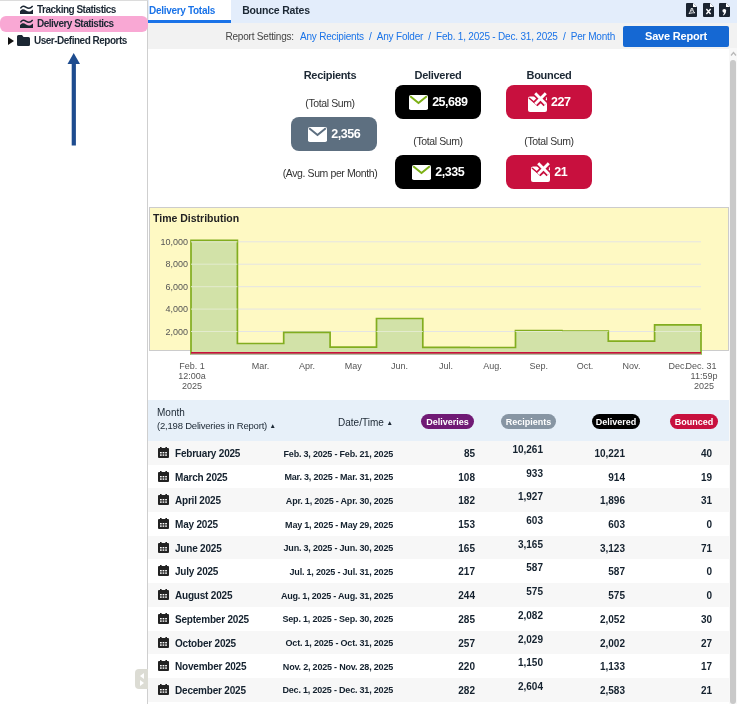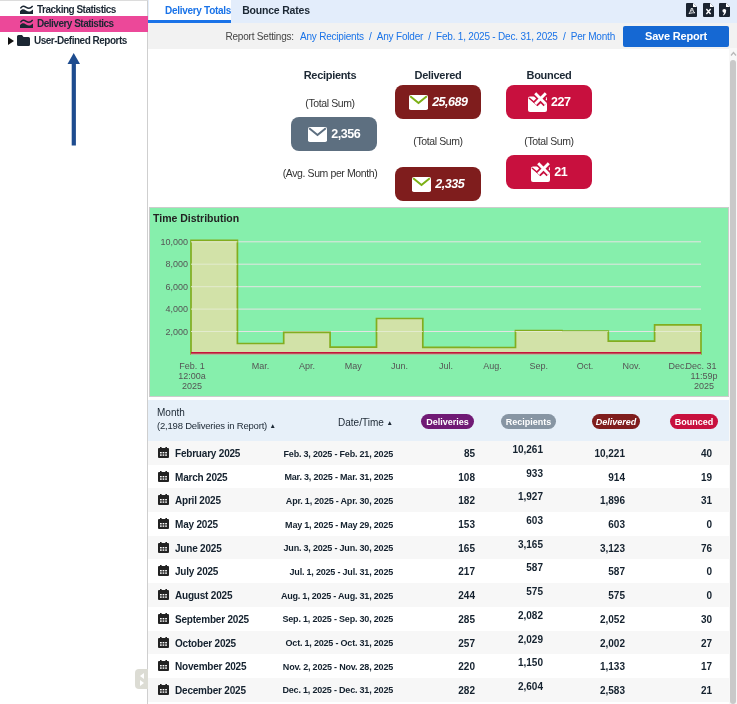--- a/index.html
+++ b/index.html
@@ -17,21 +17,21 @@
 .srow svg { flex:0 0 auto; }
 #arrow { left:62px; top:48px; }
 #splitter { position:absolute; left:135px; top:668px; width:13px; height:20px; background:#dcdcd4;
   border-radius:4px 0 0 4px; }
 #splitter svg { position:absolute; left:3px; top:3px; }
 
 
 #main { left:148px; top:0; width:589px; height:704px; background:#fff; }
 #tabstrip { position:absolute; left:0; top:0; width:589px; height:23px; background:#e3edfb; }
 #tab-active { position:absolute; left:1px; top:0; width:82px; height:20px; background:#fff;
-  display:flex; align-items:center; justify-content:flex-end; }
+  display:flex; align-items:center; justify-content:flex-start; }
 #tab-active span { color:#1a73e8; font-weight:bold; font-size:10px; letter-spacing:-0.3px; white-space:nowrap; }
 #tab-underline { position:absolute; left:0; top:20px; width:83px; height:3px; background:#1a73e8; }
 #tab2 { position:absolute; left:90px; top:0; width:76px; height:20px; display:flex;
   align-items:center; justify-content:center; color:#1b2733; font-weight:bold; font-size:10.5px;
   letter-spacing:-0.2px; white-space:nowrap; }
 .ficon { position:absolute; top:3px; }
 
 #reportbar { position:absolute; left:0; top:23px; width:589px; height:26px; background:#f2f2f2;
   display:flex; align-items:center; justify-content:flex-end; font-size:10px;
   letter-spacing:-0.2px; color:#333; white-space:nowrap; }
@@ -42,26 +42,26 @@
   justify-content:center; margin-left:8px; margin-right:8px; }
 
 
 .statcol { position:absolute; width:110px; text-align:center; }
 .stattitle { font-size:11px; letter-spacing:-0.3px; font-weight:bold; color:#1b2733; }
 .statbox { margin:4px auto 0; width:86px; height:34px; border-radius:8px; color:#fff;
   display:flex; align-items:center; justify-content:center; gap:4.5px; }
 .statbox .num { font-weight:bold; font-size:12.5px; letter-spacing:-0.5px; }
 .statsub { margin-top:16px; font-size:10.5px; letter-spacing:-0.4px; color:#333; white-space:nowrap; }
 .c-gray { background:#5d6f80; }
-.c-green { background:#7f1d1d;font-style:italic; }
+.c-green { background:#000000; }
 .c-red { background:#c8103e; }
 
 
-#chartcard { left:149px; top:207px; width:580px; height:190px; border:1px solid #ccc;
-  background:#86efac; }
+#chartcard { left:149px; top:207px; width:580px; height:144px; border:1px solid #ccc;
+  background:#fef9c3; }
 #charttitle { position:absolute; left:3px; top:4px; font-size:10.5px; font-weight:bold; color:#222; }
 
 
 #thead { left:148px; top:400px; width:581px; height:41px; background:#e7f0f9; }
 #thead .mcol { position:absolute; left:9px; top:7px; font-size:10px; color:#1b2733; line-height:12px; }
 #thead .mcol .l2 { font-size:9.5px; letter-spacing:-0.2px; }
 #thead .dt { position:absolute; right:336px; top:17px; font-size:10px; color:#1b2733; }
 .tri { font-size:6.5px; vertical-align:1.5px; }
 .pill { position:absolute; top:14px; height:15px; border-radius:8px; color:#fff;
   font-size:9px; font-weight:bold; display:flex; align-items:center; justify-content:center;
@@ -140,21 +140,21 @@
     <div class="statcol" style="left:235px; top:69px;">
       <div class="stattitle">Delivered</div>
       <div class="statbox c-green">
         <svg width="19" height="15" viewBox="0 0 19 15">
             <rect x="0" y="0" width="19" height="15" rx="1.8" fill="#fff"></rect>
             <path d="M1.2 1.2 L9.5 8 L17.8 1.2" fill="none" stroke="#7cb015" stroke-width="2"></path>
           </svg>
         <span class="num">25,689</span>
       </div>
       <div class="statsub">(Total Sum)</div>
-      <div class="statbox c-green" style="margin-top:20px;">
+      <div class="statbox c-green" style="margin-top:8px;">
         <svg width="19" height="15" viewBox="0 0 19 15">
             <rect x="0" y="0" width="19" height="15" rx="1.8" fill="#fff"></rect>
             <path d="M1.2 1.2 L9.5 8 L17.8 1.2" fill="none" stroke="#7cb015" stroke-width="2"></path>
           </svg>
         <span class="num">2,335</span>
       </div>
       <div class="statsub">(Avg. Sum per Month)</div>
     </div>
 
     <div class="statcol" style="left:346px; top:69px;">
@@ -347,21 +347,21 @@
             <rect x="2" y="7.4" width="1.7" height="1.4"></rect>
             <rect x="4.6" y="7.4" width="1.7" height="1.4"></rect>
             <rect x="7.2" y="7.4" width="1.7" height="1.4"></rect>
           </g>
         </svg>
         <span class="mon">June 2025</span>
         <span class="dat">Jun. 3, 2025 - Jun. 30, 2025</span>
         <span class="n1">165</span>
         <span class="n2">3,165</span>
         <span class="n3">3,123</span>
-        <span class="n4">76</span>
+        <span class="n4">71</span>
       </div>
       <div class="trow">
         <svg class="cal" width="11" height="11" viewBox="0 0 11 11">
           <path d="M1 1 h9 a1 1 0 0 1 1 1 v8 a1 1 0 0 1 -1 1 h-9 a1 1 0 0 1 -1 -1 v-8 a1 1 0 0 1 1 -1 z" fill="#222"></path>
           <rect x="2" y="0" width="1.6" height="2.4" fill="#222"></rect>
           <rect x="7.4" y="0" width="1.6" height="2.4" fill="#222"></rect>
           <g fill="#fff">
             <rect x="2" y="5" width="1.7" height="1.4"></rect>
             <rect x="4.6" y="5" width="1.7" height="1.4"></rect>
             <rect x="7.2" y="5" width="1.7" height="1.4"></rect>
@@ -492,21 +492,21 @@
     </div>
 
   <div id="sidebar" class="abs">
     <div class="srow" style="top:0;">
       <svg style="margin-left:20px;margin-right:4px;" width="13" height="11" viewBox="0 0 13 11">
           <path d="M0 10 L0 7.2 C2.2 4.6 3.6 4.8 6 6.4 C8.6 8.1 10.8 7.6 13 5.4 L13 10 Z" fill="#1b2733"></path>
           <path d="M0.4 4.4 C2.2 1.6 3.8 1.7 6.2 3.3 C8.7 5 10.8 4.4 12.7 2" stroke="#1b2733" stroke-width="1.5" fill="none"></path>
         </svg>
       <span>Tracking Statistics</span>
     </div>
-    <div class="srow" style="top:14.5px; background:#ec4899; height:16px;">
+    <div class="srow" style="top:14.5px; background:#f9a8d4; height:16px;border-radius:6px;">
       <svg style="margin-left:20px;margin-right:4px;" width="13" height="11" viewBox="0 0 13 11">
           <path d="M0 10 L0 7.2 C2.2 4.6 3.6 4.8 6 6.4 C8.6 8.1 10.8 7.6 13 5.4 L13 10 Z" fill="#1b2733"></path>
           <path d="M0.4 4.4 C2.2 1.6 3.8 1.7 6.2 3.3 C8.7 5 10.8 4.4 12.7 2" stroke="#1b2733" stroke-width="1.5" fill="none"></path>
         </svg>
       <span>Delivery Statistics</span>
     </div>
     <div class="srow" style="top:31.5px;">
       <svg style="margin-left:8px;margin-right:3px;" width="6" height="8" viewBox="0 0 6 8">
           <path d="M0 0 L6 4 L0 8 Z" fill="#111"></path>
         </svg>

